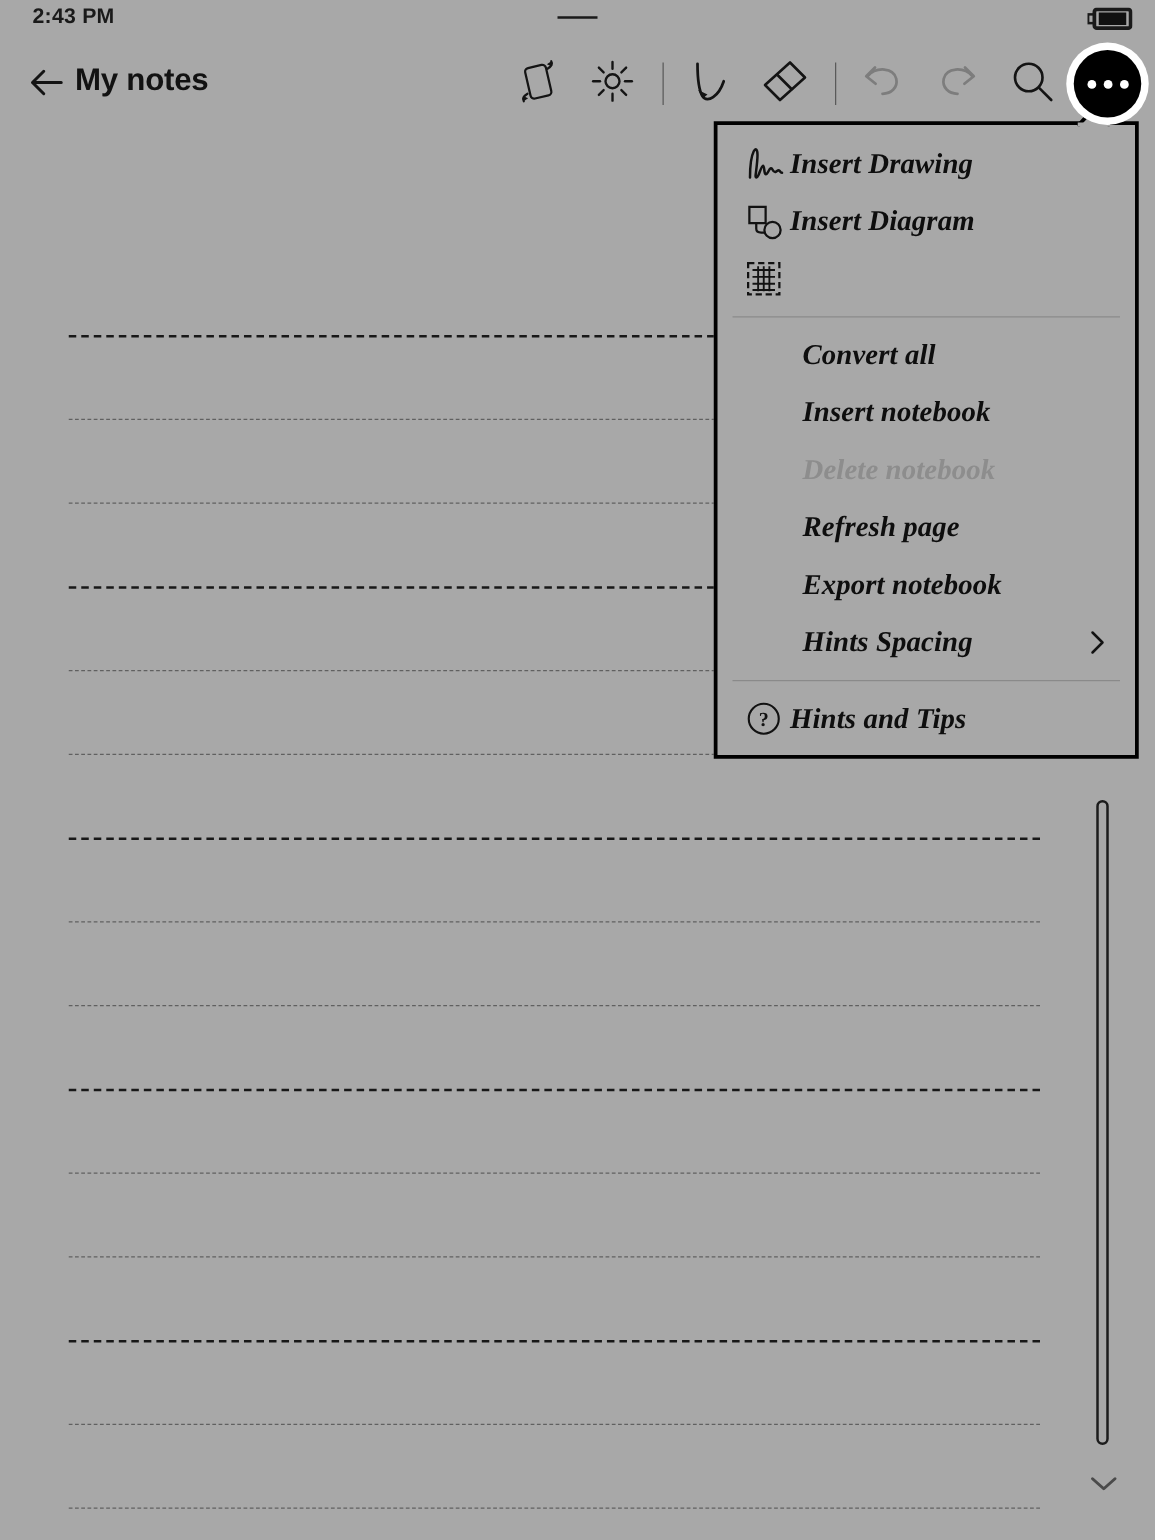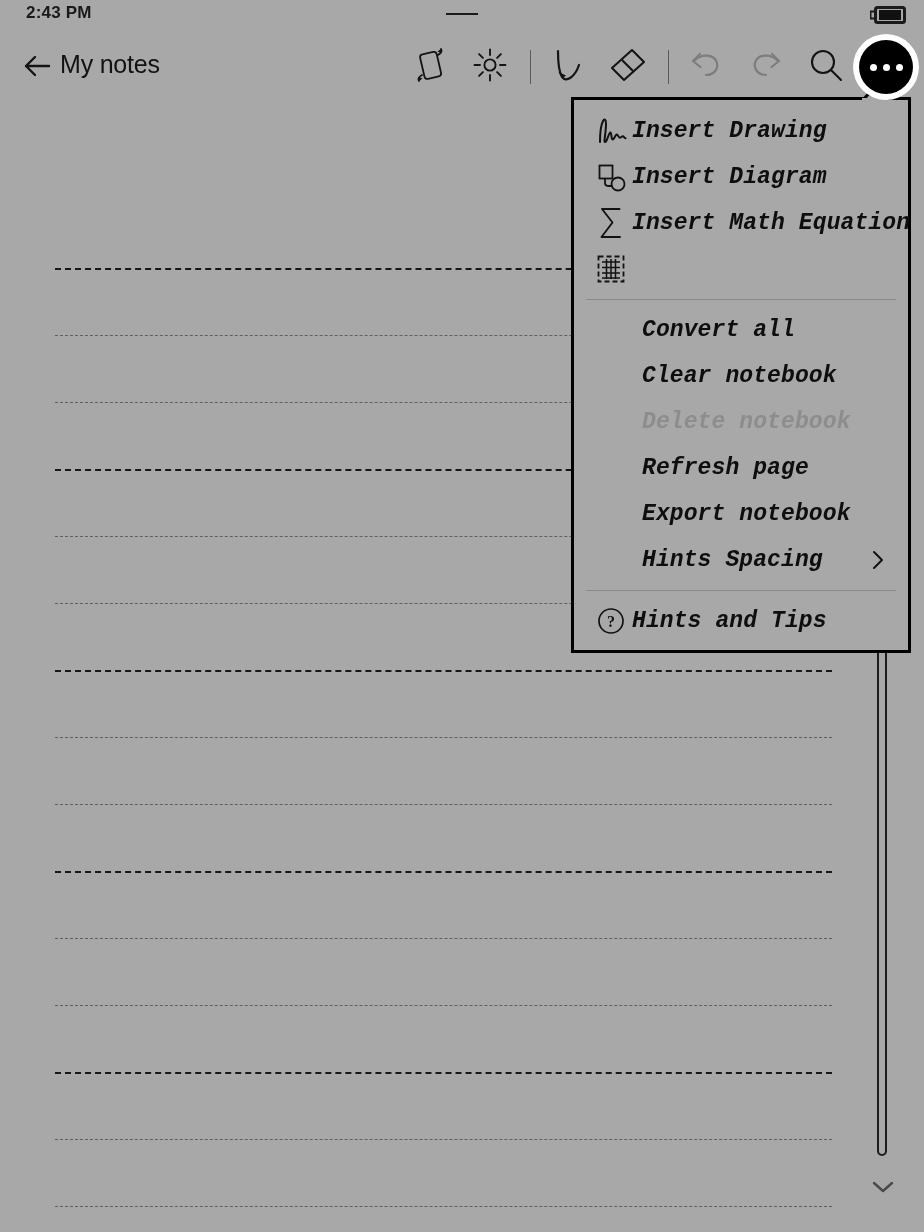--- a/index.html
+++ b/index.html
@@ -63,21 +63,21 @@
     top: 16px;
     width: 32px;
     height: 28px;
     cursor: pointer;
   }
   #page-title {
     position: absolute;
     left: 60px;
     top: 14px;
     font-size: 25px;
-    font-weight: normal;
+    font-weight: bold;
     color: #121212;
     letter-spacing: -.2px;
     white-space: nowrap;
   }
   .tool-btn {
     position: absolute;
     top: 8px;
     width: 46px;
     height: 46px;
     display: flex;
@@ -200,21 +200,21 @@
   }
   .menu-icon {
     width: 42px;
     min-width: 42px;
     height: 34px;
     display: flex;
     align-items: center;
     justify-content: center;
   }
   .menu-label {
-    font-family: Liberation Mono, monospace;
+    font-family: Liberation Serif, serif;
     font-style: italic;
     font-weight: bold;
     font-size: 23px;
     color: #0e0e0e;
     white-space: nowrap;
     letter-spacing: .1px;
   }
   .menu-item.no-icon .menu-label {
     margin-left: 52px;
   }
@@ -393,48 +393,40 @@
     <svg width="34" height="32" viewBox="0 0 34 32">
       <rect x="5.5" y="4.5" width="13" height="13" fill="none" stroke="#121212" stroke-width="1.8"></rect>
       <circle cx="24" cy="23" r="6.5" fill="none" stroke="#121212" stroke-width="1.8"></circle>
       <path d="M11 18 L11 22 C11 24 12.5 25 15 25 L17.5 25" fill="none" stroke="#121212" stroke-width="1.8" stroke-linecap="round"></path>
     </svg>
   </span>
       <span class="menu-label">Insert Diagram</span>
     </div>
     <div class="menu-item">
       <span class="menu-icon">
-    <svg width="30" height="34" viewBox="0 0 30 34">
-      <path d="M23.5 3 H6 L16.5 16.5 L5.5 31 H24" fill="none" stroke="#121212" stroke-width="1.9" stroke-linecap="round" stroke-linejoin="round"></path>
-    </svg>
-  </span>
-      <span class="menu-label">Insert Math Equation</span>
-    </div>
-    <div class="menu-item">
-      <span class="menu-icon">
     <svg width="32" height="32" viewBox="0 0 32 32">
       <rect x="3.5" y="3.5" width="25" height="25" fill="none" stroke="#121212" stroke-width="1.8" stroke-dasharray="5 3"></rect>
       <g stroke="#121212" stroke-width="1.5">
         <path d="M7 9 H25"></path>
             <path d="M7 14.5 H25"></path>
             <path d="M7 20 H25"></path>
             <path d="M7 25 H25"></path>
         <path d="M11.5 6 V26"></path>
             <path d="M16 6 V26"></path>
             <path d="M20.5 6 V26"></path>
       </g>
     </svg>
   </span>
     </div>
     <div class="menu-divider"></div>
     <div class="menu-item no-icon">
       <span class="menu-label">Convert all</span>
     </div>
     <div class="menu-item no-icon">
-      <span class="menu-label">Clear notebook</span>
+      <span class="menu-label">Insert notebook</span>
     </div>
     <div class="menu-item no-icon disabled">
       <span class="menu-label">Delete notebook</span>
     </div>
     <div class="menu-item no-icon">
       <span class="menu-label">Refresh page</span>
     </div>
     <div class="menu-item no-icon">
       <span class="menu-label">Export notebook</span>
     </div>

